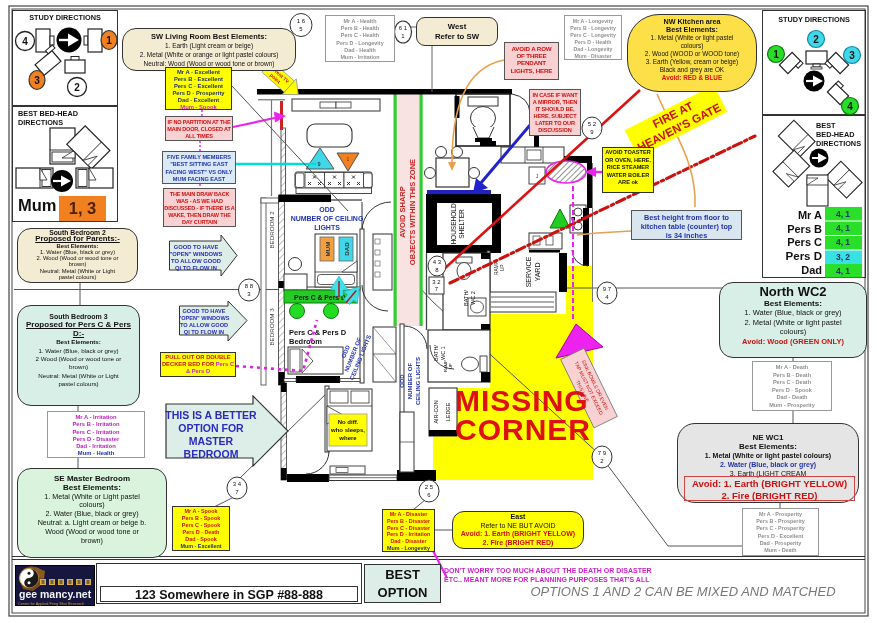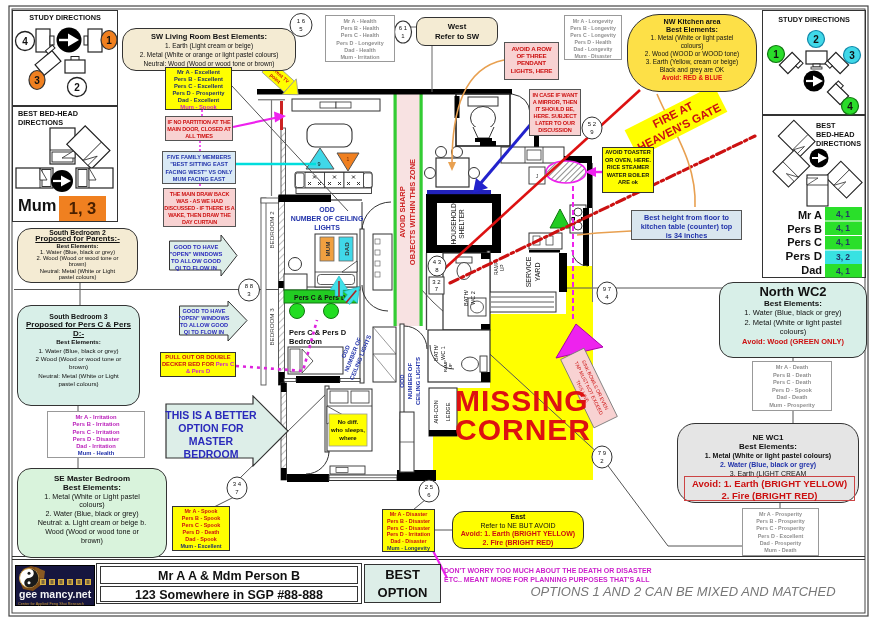--- a/index.html
+++ b/index.html
@@ -899,21 +899,20 @@
         <rect x="71.5" y="17.5" width="3" height="1"></rect>
       </g>
 
 <text x="4" y="33" font-size="10.5" font-weight="bold" fill="#f2f2f2">gee mancy.net</text>
 
 <text x="3" y="39.5" font-size="3.8" fill="#cc9933">Center for Applied Feng Shui Research</text>
 </svg>
 
 <div class="b" style="left:96px;top:563px;width:266px;height:41px;border:1px solid #333;background:#fff;"></div>
 
-<div class="b tc" style="left:100px;top:566px;width:258px;height:18px;border:1px solid #333;background:#fff;font-size:12.5px;font-weight:bold;color:#111;line-height:18px;">Mr A A &amp; Mdm Person B</div>
 
 <div class="b tc" style="left:100px;top:586px;width:258px;height:16px;border:1px solid #333;background:#fff;font-size:12.5px;font-weight:bold;color:#111;line-height:16px;">123 Somewhere in SGP #88-888</div>
 
 <div class="b tc" style="left:364px;top:564px;width:77px;height:39px;border:1px solid #333;background:#ddeee8;font-size:13px;font-weight:bold;color:#111;line-height:18px;padding-top:1px;box-sizing:border-box;">BEST<br>OPTION</div>
 
 <div class="b" style="left:444px;top:566px;width:290px;font-size:7px;font-weight:bold;color:#cc22cc;line-height:9px;">DON'T WORRY TOO MUCH ABOUT THE DEATH OR DISASTER<br>ETC.. MEANT MORE FOR PLANNING PURPOSES THAT'S ALL</div>
 
 <div class="b" style="left:505px;top:584px;width:356px;font-size:13px;font-style:italic;color:#777;text-align:center;">OPTIONS 1 AND 2 CAN BE MIXED AND MATCHED</div>
 
 </div>

